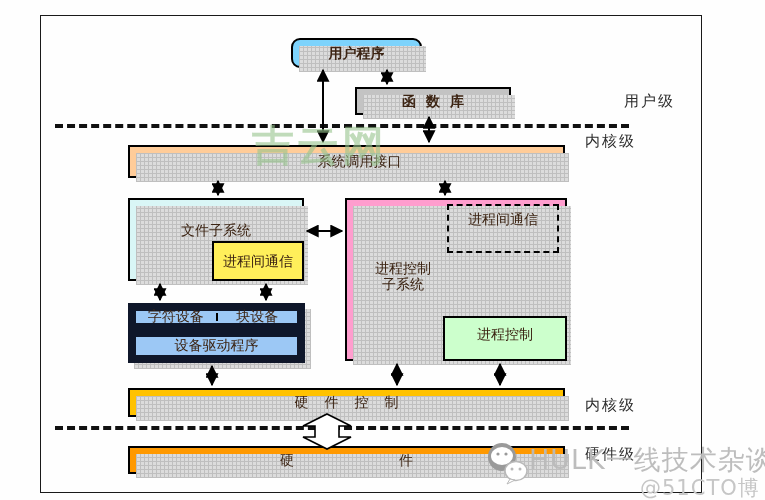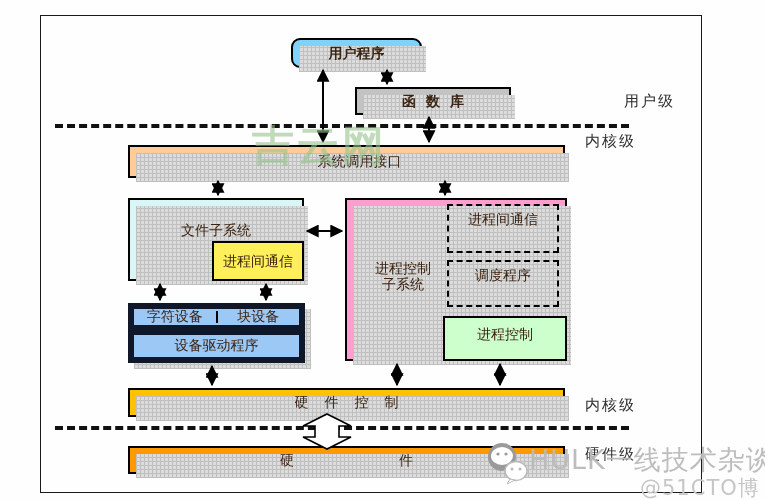--- a/index.html
+++ b/index.html
@@ -29,21 +29,21 @@
        display:block;}
   .ps-label{position:absolute;left:12px;top:60px;width:88px;text-align:center;}
   .dashed-box{position:absolute;left:100px;border:2px dashed #000;box-sizing:border-box;
        display:flex;align-items:flex-start;justify-content:center;padding-top:5px;width:112px;}
   .ipc{top:4px;height:49px;}
   .scheduler{top:60px;height:47px;}
   .memory{position:absolute;right:-2px;bottom:-2px;width:124px;height:45px;background:#ccffcc;
        border:2px solid #000;box-sizing:border-box;display:flex;align-items:flex-start;
        justify-content:center;padding-top:8px;}
   .devices-group{position:absolute;left:128px;top:303px;width:177px;height:60px;z-index:2;}
-  .dev-row{position:relative;box-sizing:border-box;border:6px solid #0f172a;background:#9cc8f5;
+  .dev-row{position:relative;box-sizing:border-box;border:8px solid #0f172a;background:#9cc8f5;
        display:flex;color:#3c2413;font-size:14px;}
   .dev-row1{height:28px;}
   .dev-row2{height:34px;margin-top:-2px;align-items:center;justify-content:center;}
   .dev-cell{flex:1;display:flex;align-items:center;justify-content:center;}
   .dev-divider{width:0;border-left:2px dashed #000;margin:2px 0;}
   .hw-control{left:128px;top:388px;width:437px;height:29px;background:#ffc200;letter-spacing:16px;padding-left:16px;}
   .hardware{left:128px;top:446px;width:437px;height:28px;background:#ff9900;letter-spacing:105px;padding-left:105px;}
 
   .dash-line{position:absolute;left:55px;width:574px;height:0;border-top:4px dashed #111;z-index:1;}
   .dash1{top:124px;}
@@ -86,23 +86,20 @@
   </div>
 
   <div class="box shd process-subsystem">
     <div class="ps-label">
       <div>进程控制</div>
       <div>子系统</div>
     </div>
     <div class="dashed-box ipc">
       <span>进程间通信</span>
     </div>
-    <div class="dashed-box scheduler">
-      <span>调度程序</span>
-    </div>
     <div class="memory">
       <span>进程控制</span>
     </div>
   </div>
 
   <div class="devices-group shd">
     <div class="dev-row dev-row1">
       <div class="dev-cell">字符设备</div>
       <div class="dev-divider"></div>
       <div class="dev-cell">块设备</div>

